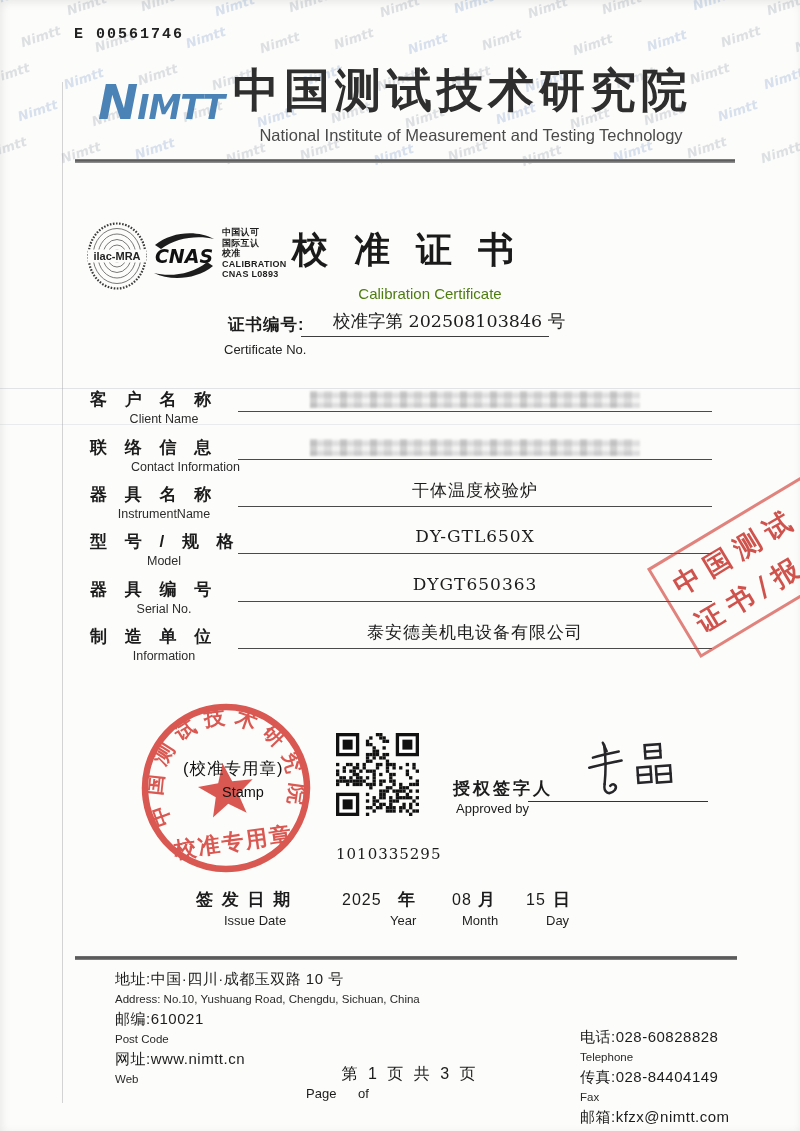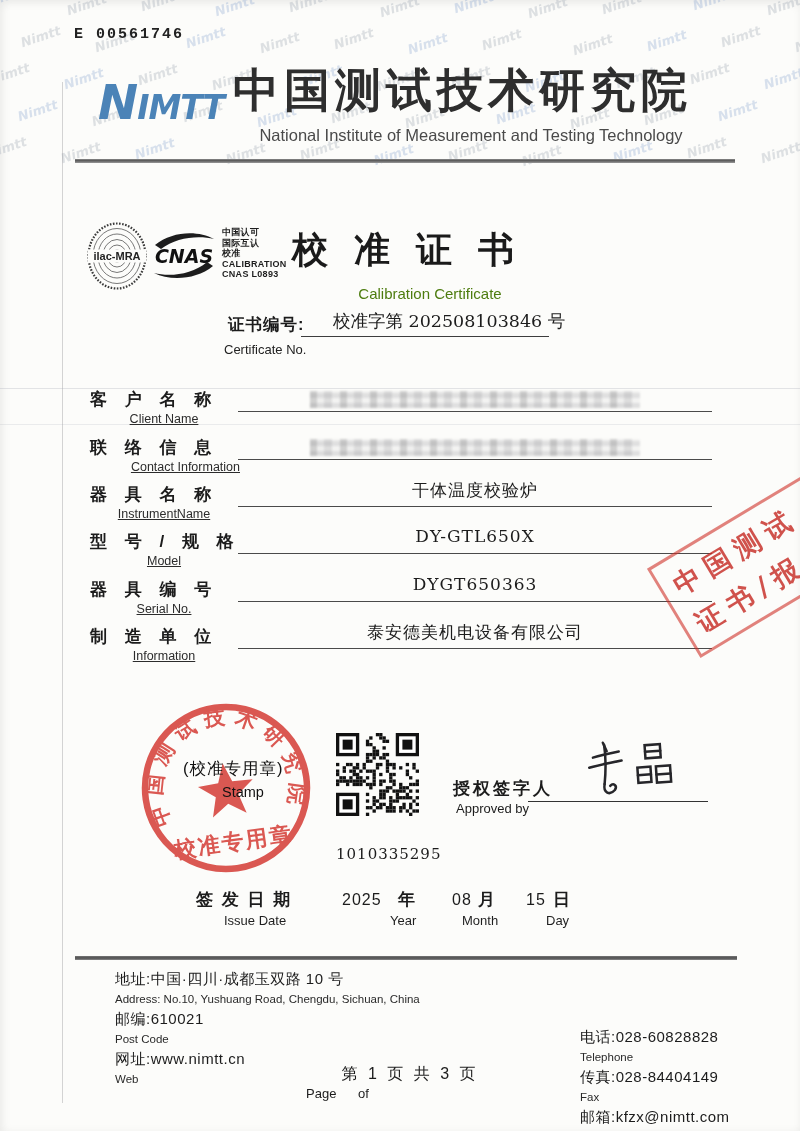--- a/index.html
+++ b/index.html
@@ -24,21 +24,21 @@
   
   .cert-label{left:228px;top:314px;font-size:16.5px;font-weight:700;letter-spacing:1px;}
   .cert-line{left:301px;top:309px;width:248px;height:27px;border-bottom:1.5px solid #3d3d3d;text-align:center;}
   .cert-line span{font-family:"DejaVu Serif",serif;font-size:17.5px;white-space:nowrap;margin-left:32px;}
   .cert-en{left:224px;top:342px;font-size:13px;color:#222;}
   .anti{left:552px;top:311px;width:186px;text-align:center;font-family:"DejaVu Serif",serif;color:#1f1f1f;}
   .anti .lbl{font-size:13.5px;margin-bottom:1px;}
   .anti .cl{font-size:13.5px;line-height:15px;letter-spacing:.4px;}
   
   .f-label{position:absolute;left:90px;width:160px;font-size:17px;font-weight:700;letter-spacing:1px;word-spacing:11px;white-space:nowrap;}
-  .f-en{position:absolute;left:88px;width:152px;text-align:center;font-size:12.5px;color:#2c2c2c;text-decoration:underline;}
+  .f-en{position:absolute;left:88px;width:152px;text-align:center;font-size:12.5px;color:#2c2c2c;}
   .f-line{position:absolute;left:238px;width:474px;height:27px;border-bottom:1.4px solid #4a4a4a;text-align:center;}
   .f-val{font-family:"DejaVu Serif",serif;font-size:17px;letter-spacing:1px;white-space:nowrap;}
   .redact{display:inline-block;width:330px;height:17px;margin-top:7px;filter:blur(.8px);opacity:.55;
      background-image:repeating-linear-gradient(90deg,rgba(40,40,45,.35) 0 7px,rgba(120,120,130,.12) 7px 14px,rgba(70,70,80,.28) 14px 22px,rgba(160,160,170,.10) 22px 30px),
                       repeating-linear-gradient(0deg,rgba(60,60,70,.25) 0 5px,rgba(150,150,160,.08) 5px 10px);}
   
   .corner-stamp{right:-52px;top:512px;width:192px;height:104px;border:3.5px solid rgba(206,48,40,.6);
      transform:rotate(-31deg);color:rgba(198,44,38,.82);font-family:"DejaVu Serif",serif;
      font-size:27px;font-weight:700;letter-spacing:8px;line-height:44px;padding:6px 0 0 12px;box-sizing:border-box;white-space:nowrap;}
   

